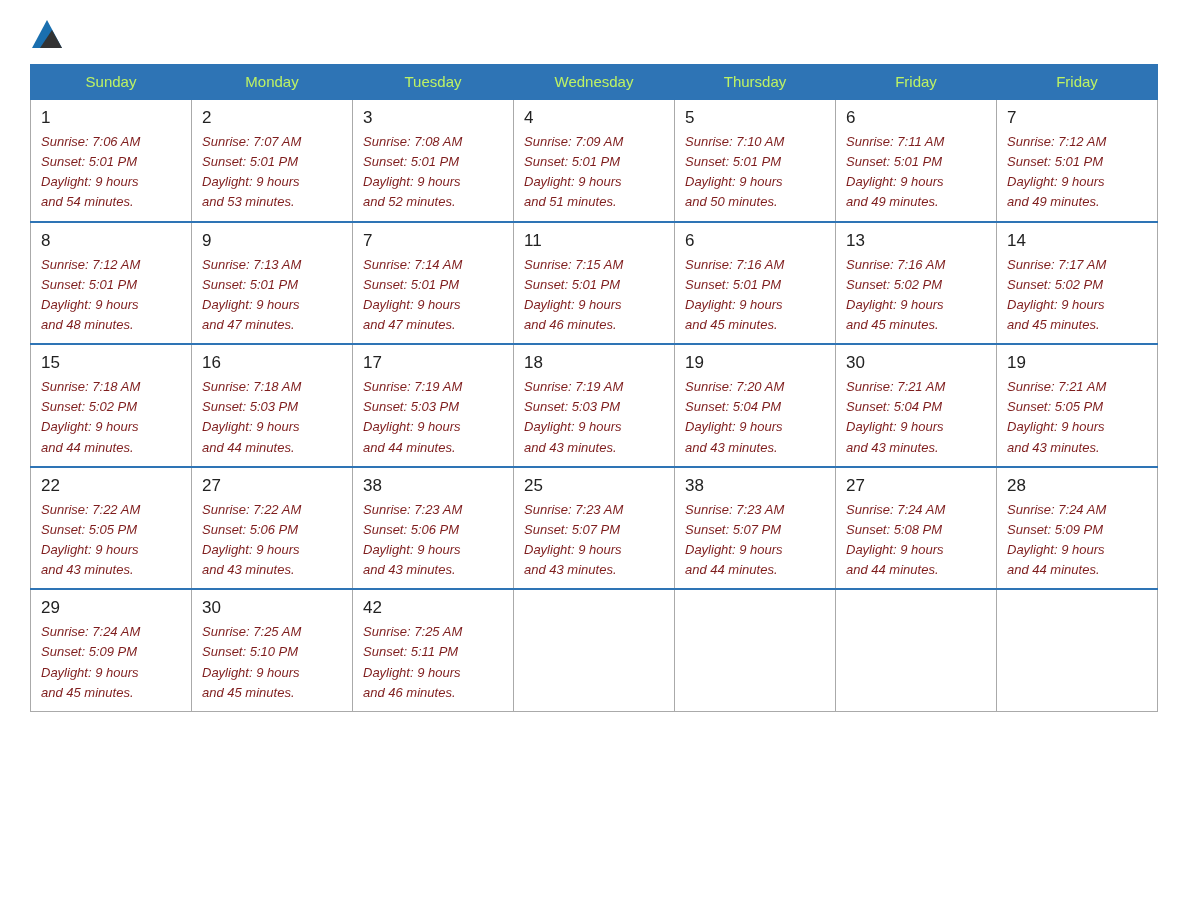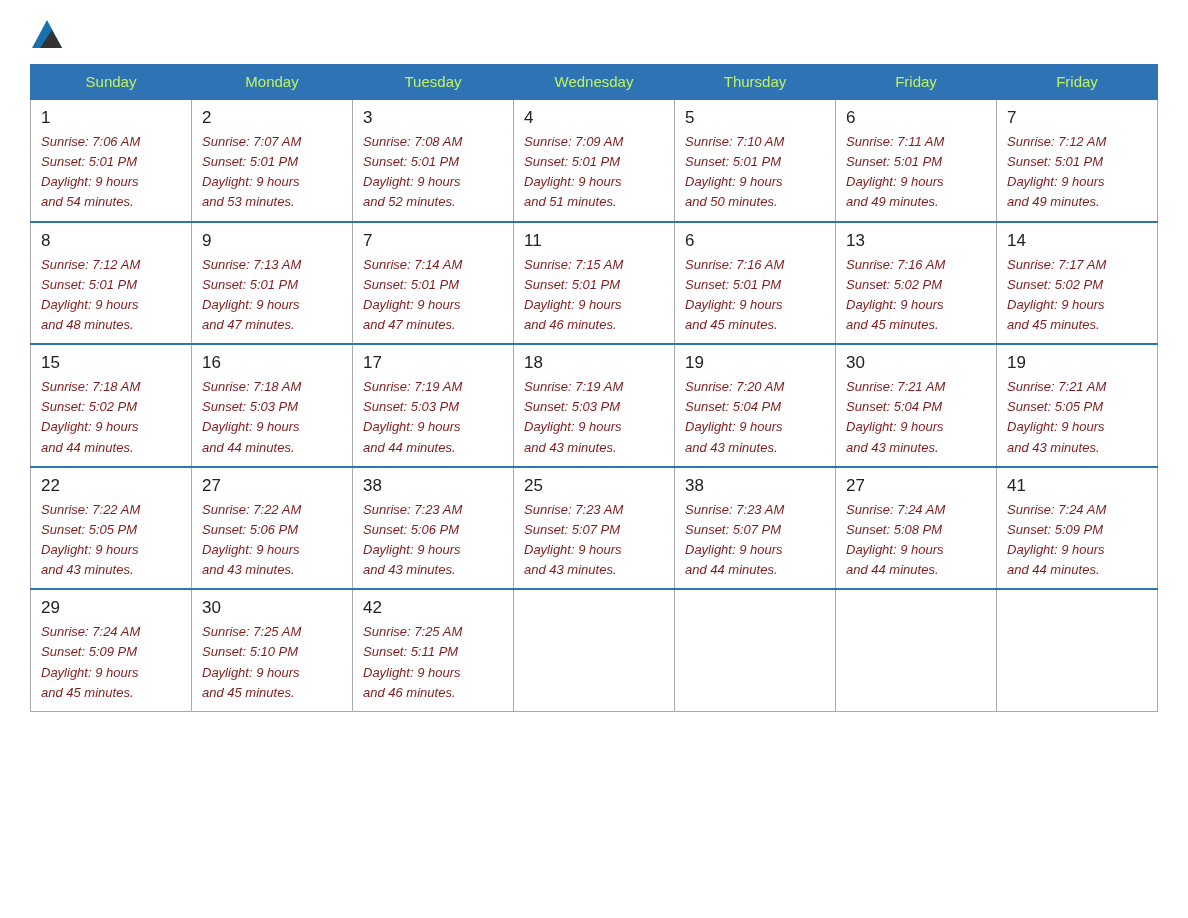--- a/index.html
+++ b/index.html
@@ -237,21 +237,21 @@
       </td>
         <td>
         <div class="day-number">38</div>
         <div class="day-info">Sunrise: 7:23 AM<br>Sunset: 5:07 PM<br>Daylight: 9 hours<br>and 44 minutes.</div>
       </td>
         <td>
         <div class="day-number">27</div>
         <div class="day-info">Sunrise: 7:24 AM<br>Sunset: 5:08 PM<br>Daylight: 9 hours<br>and 44 minutes.</div>
       </td>
         <td>
-        <div class="day-number">41</div>
+        <div class="day-number">28</div>
         <div class="day-info">Sunrise: 7:24 AM<br>Sunset: 5:09 PM<br>Daylight: 9 hours<br>and 44 minutes.</div>
       </td>
       </tr>
       <tr>
         <td>
         <div class="day-number">29</div>
         <div class="day-info">Sunrise: 7:24 AM<br>Sunset: 5:09 PM<br>Daylight: 9 hours<br>and 45 minutes.</div>
       </td>
         <td>
         <div class="day-number">30</div>

